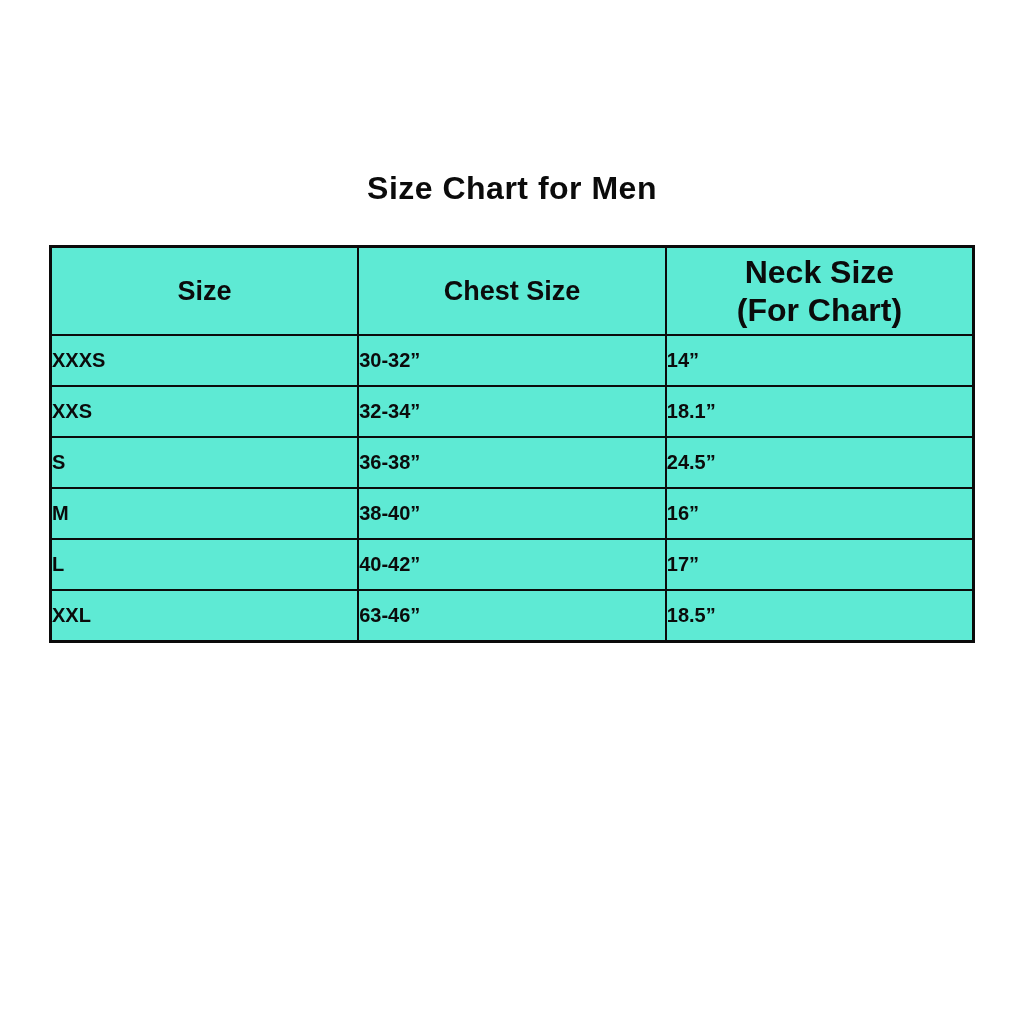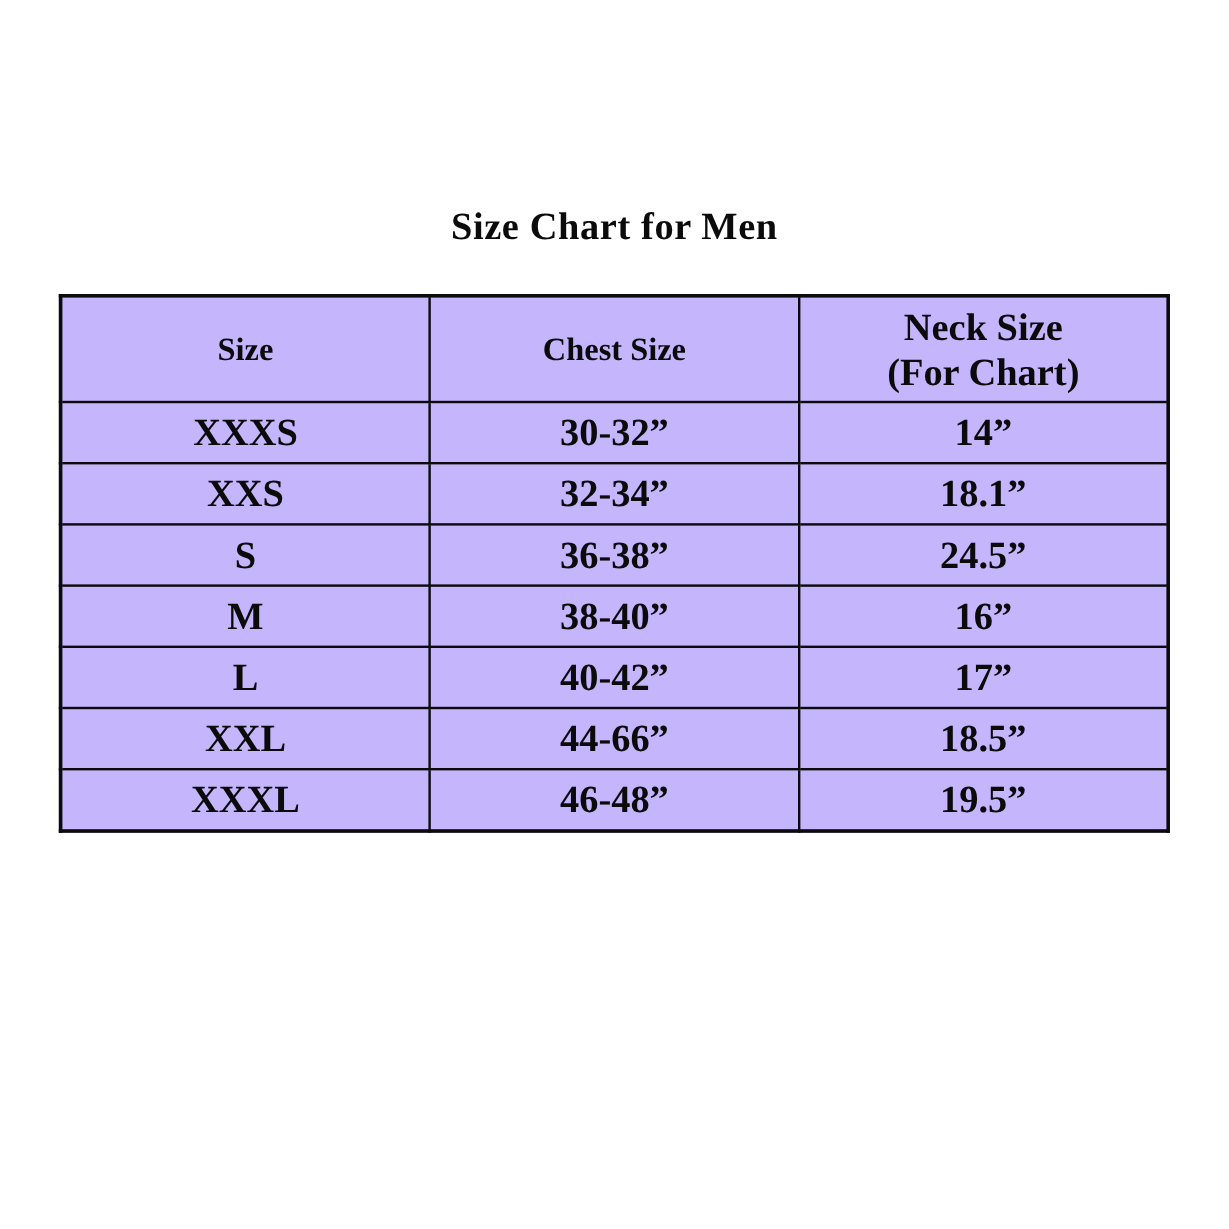--- a/index.html
+++ b/index.html
@@ -4,62 +4,62 @@
 <style>
   html, body {
     margin: 0;
     padding: 0;
     background: #ffffff;
   }
   .page {
     width: 1024px;
     height: 1024px;
     background: #ffffff;
-    font-family: Liberation Serif, serif;
+    font-family: Liberation Sans, sans-serif;
     box-sizing: border-box;
     overflow: hidden;
   }
   .title {
     text-align: center;
     font-size: 32px;
     font-weight: bold;
     color: #0b0b0b;
     padding-top: 170px;
     margin: 0 0 0 0;
     letter-spacing: 0.5px;
   }
   table.size-chart {
     width: 926px;
     margin: 38px auto 0 auto;
     border-collapse: collapse;
     table-layout: fixed;
-    background: #c4b5fd;
+    background: #5eead4;
   }
   table.size-chart, table.size-chart th, table.size-chart td {
     border: 2px solid #0b0b0b;
   }
   table.size-chart {
     border-width: 3px;
   }
   table.size-chart th {
     height: 86px;
     font-size: 27px;
     font-weight: bold;
     color: #0b0b0b;
     text-align: center;
     vertical-align: middle;
     line-height: 1.2;
     padding: 0;
   }
   table.size-chart td {
     height: 49px;
-    font-size: 32px;
+    font-size: 20px;
     font-weight: bold;
     color: #0b0b0b;
-    text-align: center;
+    text-align: left;
     vertical-align: middle;
     padding: 0;
   }
   .th-subline {
     display: block;
     font-size: 32px;
     font-weight: bold;
   }
 </style>
 </head>
@@ -100,23 +100,18 @@
           <td>38-40”</td>
           <td>16”</td>
         </tr>
         <tr>
           <td>L</td>
           <td>40-42”</td>
           <td>17”</td>
         </tr>
         <tr>
           <td>XXL</td>
-          <td>44-66”</td>
+          <td>63-46”</td>
           <td>18.5”</td>
-        </tr>
-        <tr>
-          <td>XXXL</td>
-          <td>46-48”</td>
-          <td>19.5”</td>
         </tr>
       </tbody>
   </table>
 </div>
 
 </body></html>

